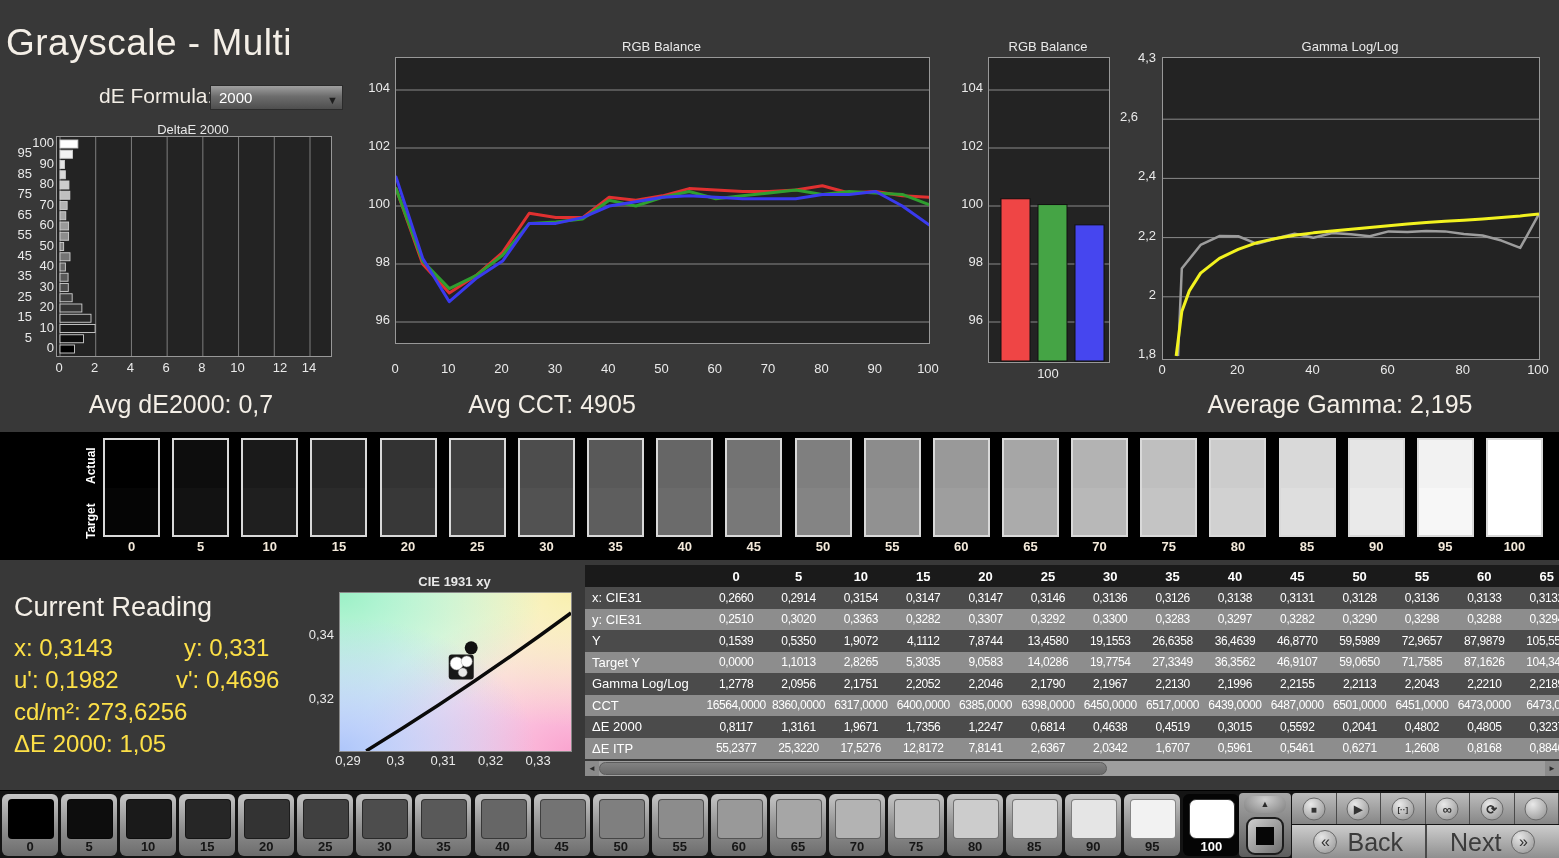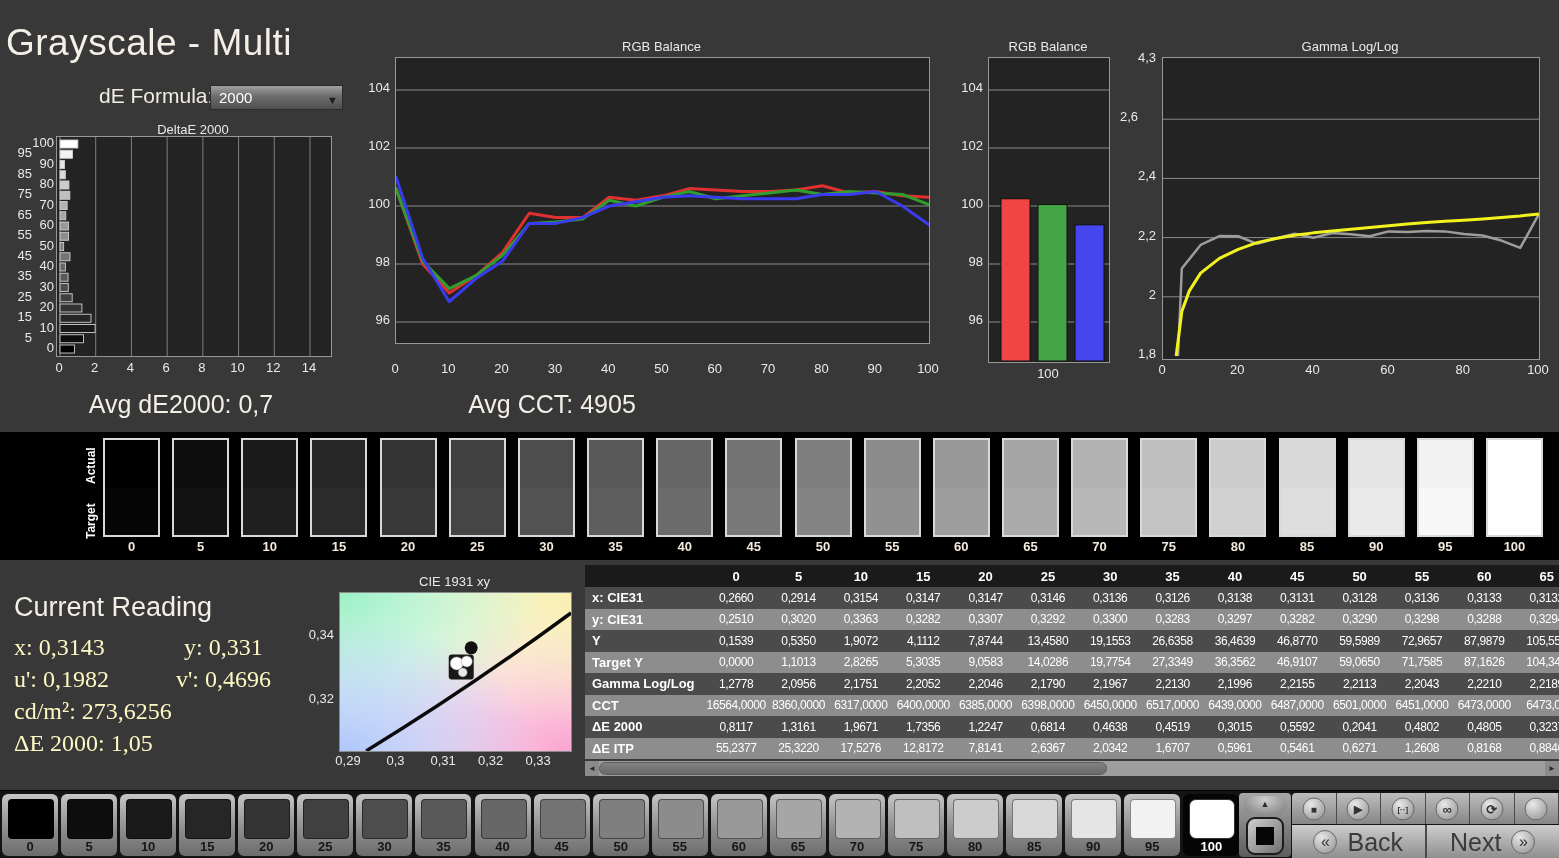--- a/index.html
+++ b/index.html
@@ -17,34 +17,34 @@
   #deform-dd .arr{position:absolute;right:4px;top:2px;font-size:11px;color:#1d1d1d;}
   
   #gray-strip{position:absolute;left:0;top:432px;width:1559px;height:128px;background:#000;}
   .vlab{position:absolute;left:84px;width:16px;color:#fff;font-size:12px;font-weight:bold;
         writing-mode:vertical-rl;transform:rotate(180deg);text-align:center;}
   .gsw{position:absolute;top:6px;width:57px;height:99px;border:2px solid #d9d9d9;box-sizing:border-box;}
   .gsw .h{width:100%;height:50%;}
   .gslab{position:absolute;top:107px;width:57px;text-align:center;font-size:13px;font-weight:bold;color:#f3e9da;}
   
   #cr-title{position:absolute;left:14px;top:592px;font-size:27px;color:#f4efe7;}
-  .crline{position:absolute;font-size:24px;color:#fef9c3;white-space:nowrap;font-family:Liberation Serif, serif;}
+  .crline{position:absolute;font-size:24px;color:#fde047;white-space:nowrap;}
   
   #cie-plot{position:absolute;left:339px;top:592px;width:231px;height:158px;border:1px solid #8a8a8a;
     background-image:
       radial-gradient(at 0% 100%, rgba(170,195,250,.95), rgba(255,255,255,0) 60%),
       radial-gradient(at 0% 0%, rgba(150,240,195,.95), rgba(255,255,255,0) 62%),
       radial-gradient(at 100% 0%, rgba(248,238,170,.95), rgba(255,255,255,0) 60%),
       radial-gradient(at 100% 100%, rgba(250,160,205,.95), rgba(255,255,255,0) 65%),
       linear-gradient(#fdfdfd,#fdfdfd);}
   
   #dtable{position:absolute;left:585px;top:565px;width:974px;height:213px;overflow:hidden;}
   .trow{display:flex;height:21.5px;align-items:center;}
   .thead{height:22px;background:#1a1a1a;}
-  .tlabel{flex:0 0 120px;box-sizing:border-box;padding-left:7px;font-weight:bold;font-size:13px;color:#fff;white-space:nowrap;}
+  .tlabel{flex:0 0 120px;box-sizing:border-box;padding-left:7px;font-weight:normal;font-size:13px;color:#fff;white-space:nowrap;}
   .tcell{flex:0 0 62.35px;text-align:center;font-size:12px;letter-spacing:-0.4px;color:#fff;white-space:nowrap;overflow:visible;}
   .thead .tcell{font-size:13px;font-weight:bold;letter-spacing:0;}
   #tscroll{position:absolute;left:585px;top:761px;width:974px;height:15px;background:#9e9e9e;}
   #tscroll .sarr{position:absolute;top:0;width:14px;height:15px;background:#8b8b8b;color:#2a2a2a;
      font-size:8px;line-height:15px;text-align:center;}
   #tscroll .thumb{position:absolute;left:14px;top:1px;width:508px;height:13px;border-radius:7px;
      background:linear-gradient(180deg,#828282,#6a6a6a);border:1px solid #5c5c5c;box-sizing:border-box;}
   
   #bottom{position:absolute;left:0;top:790px;width:1559px;height:68px;background:#141414;border-top:1px solid #000;}
   .pbtn{position:absolute;top:3px;width:56px;height:62px;border-radius:6px;
@@ -88,21 +88,21 @@
   <div id="deform-label">dE Formula:</div>
   <div id="deform-dd">
     <span>2000</span>
     <span class="arr">▼</span>
   </div>
 
   <div class="ctitle" style="left:56px;top:122px;width:274px;">DeltaE 2000</div>
   <div class="ctitle" style="left:395px;top:39px;width:533px;">RGB Balance</div>
   <div class="ctitle" style="left:988px;top:39px;width:120px;">RGB Balance</div>
   <div class="ctitle" style="left:1162px;top:39px;width:376px;">Gamma Log/Log</div>
-  <div class="ctitle" style="left:339px;top:574px;width:231px;">CIE 1931 xy</div>
+  <div class="ctitle" style="left:339px;top:574px;width:231px;font-weight:bold;">CIE 1931 xy</div>
 
   <div class="plot" style="left:56px;top:136px;width:274px;height:219px;">
     <svg id="deltae-svg" width="274" height="219">
         <line x1="3" y1="0" x2="3" y2="219" stroke="#7e7e7e" stroke-width="1"></line>
         <line x1="38.714285714285715" y1="0" x2="38.714285714285715" y2="219" stroke="#7e7e7e" stroke-width="1"></line>
         <line x1="74.42857142857143" y1="0" x2="74.42857142857143" y2="219" stroke="#7e7e7e" stroke-width="1"></line>
         <line x1="110.14285714285714" y1="0" x2="110.14285714285714" y2="219" stroke="#7e7e7e" stroke-width="1"></line>
         <line x1="145.85714285714286" y1="0" x2="145.85714285714286" y2="219" stroke="#7e7e7e" stroke-width="1"></line>
         <line x1="181.57142857142858" y1="0" x2="181.57142857142858" y2="219" stroke="#7e7e7e" stroke-width="1"></line>
         <line x1="217.28571428571428" y1="0" x2="217.28571428571428" y2="219" stroke="#7e7e7e" stroke-width="1"></line>
@@ -160,20 +160,21 @@
         <line x1="0" y1="179.59999999999997" x2="376" y2="179.59999999999997" stroke="#8a8a8a" stroke-width="1"></line>
         <line x1="0" y1="120.40000000000003" x2="376" y2="120.40000000000003" stroke="#8a8a8a" stroke-width="1"></line>
         <line x1="0" y1="61.19999999999999" x2="376" y2="61.19999999999999" stroke="#8a8a8a" stroke-width="1"></line>
         <polyline points="15.04,298 18.799999999999997,210.50239999999997 37.599999999999994,186.97039999999998 56.4,178.0608 75.19999999999999,178.23839999999998 94,185.81600000000006 112.8,180.57680000000005 131.6,175.752 150.39999999999998,179.71839999999995 169.2,175.012 188,176.2552 206.79999999999998,178.32720000000003 225.6,173.384 244.39999999999998,174.0056 263.2,173.08800000000002 282,173.384 300.79999999999995,176.04799999999994 319.59999999999997,177.52800000000008 338.4,182.56000000000003 357.2,189.96 376,155.92000000000007" fill="none" stroke="#9d9d9d" stroke-width="2.5" stroke-linejoin="round"></polyline>
         <polyline points="13.16,298 18.799999999999997,253.60000000000002 26.32,232.88 37.599999999999994,215.12 56.4,200.32000000000005 75.19999999999999,191.43999999999997 94,184.63200000000006 112.8,180.488 131.6,177.23199999999997 150.39999999999998,174.86399999999998 169.2,173.08800000000002 188,171.31199999999995 206.79999999999998,169.53600000000003 225.6,167.75999999999996 244.39999999999998,165.984 263.2,164.50400000000005 282,163.32000000000005 300.79999999999995,162.13600000000005 319.59999999999997,160.95200000000006 338.4,159.47200000000007 357.2,157.99199999999996 376,155.92000000000007" fill="none" stroke="#f2f21f" stroke-width="3" stroke-linejoin="round"></polyline>
       </svg>
   </div>
 
   <div class="stat" style="left:16px;top:390px;width:330px;">Avg dE2000: 0,7</div>
   <div class="stat" style="left:362px;top:390px;width:380px;">Avg CCT: 4905</div>
+  <div class="stat" style="left:1142px;top:390px;width:396px;">Average Gamma: 2,195</div>
 
   <div id="gray-strip">
     <div class="vlab" style="top:8px;height:52px;">Actual</div>
     <div class="vlab" style="top:60px;height:58px;">Target</div>
   <div class="gsw" style="left: 103px;">
         <div class="h" style="background: rgb(0, 0, 0);"></div>
         <div class="h" style="background: rgb(5, 5, 5);"></div>
       </div>
       <div class="gslab" style="left: 103px;">0</div>
       <div class="gsw" style="left: 172.15px;">
@@ -607,21 +608,21 @@
     <div class="axlab" style="left: 0px; top: 165.75px; width: 32px; text-align: right;">85</div>
     <div class="axlab" style="left: 22px; top: 155.5px; width: 32px; text-align: right;">90</div>
     <div class="axlab" style="left: 0px; top: 145.25px; width: 32px; text-align: right;">95</div>
     <div class="axlab" style="left: 22px; top: 135px; width: 32px; text-align: right;">100</div>
     <div class="axlab" style="left: 45px; top: 360px; width: 28px; text-align: center;">0</div>
     <div class="axlab" style="left: 80.7143px; top: 360px; width: 28px; text-align: center;">2</div>
     <div class="axlab" style="left: 116.429px; top: 360px; width: 28px; text-align: center;">4</div>
     <div class="axlab" style="left: 152.143px; top: 360px; width: 28px; text-align: center;">6</div>
     <div class="axlab" style="left: 187.857px; top: 360px; width: 28px; text-align: center;">8</div>
     <div class="axlab" style="left: 223.571px; top: 360px; width: 28px; text-align: center;">10</div>
-    <div class="axlab" style="left: 259.286px; top: 360px; width: 28px; text-align: center;">12</div>
+    <div class="axlab" style="left: 259.286px; top: 360px; width: 28px; text-align: right;">12</div>
     <div class="axlab" style="left: 295px; top: 360px; width: 28px; text-align: center;">14</div>
     <div class="axlab" style="left: 356px; top: 312px; width: 34px; text-align: right;">96</div>
     <div class="axlab" style="left: 356px; top: 254px; width: 34px; text-align: right;">98</div>
     <div class="axlab" style="left: 356px; top: 196px; width: 34px; text-align: right;">100</div>
     <div class="axlab" style="left: 356px; top: 138px; width: 34px; text-align: right;">102</div>
     <div class="axlab" style="left: 356px; top: 80px; width: 34px; text-align: right;">104</div>
     <div class="axlab" style="left: 381px; top: 361px; width: 28px; text-align: center;">0</div>
     <div class="axlab" style="left: 434.3px; top: 361px; width: 28px; text-align: center;">10</div>
     <div class="axlab" style="left: 487.6px; top: 361px; width: 28px; text-align: center;">20</div>
     <div class="axlab" style="left: 540.9px; top: 361px; width: 28px; text-align: center;">30</div>

